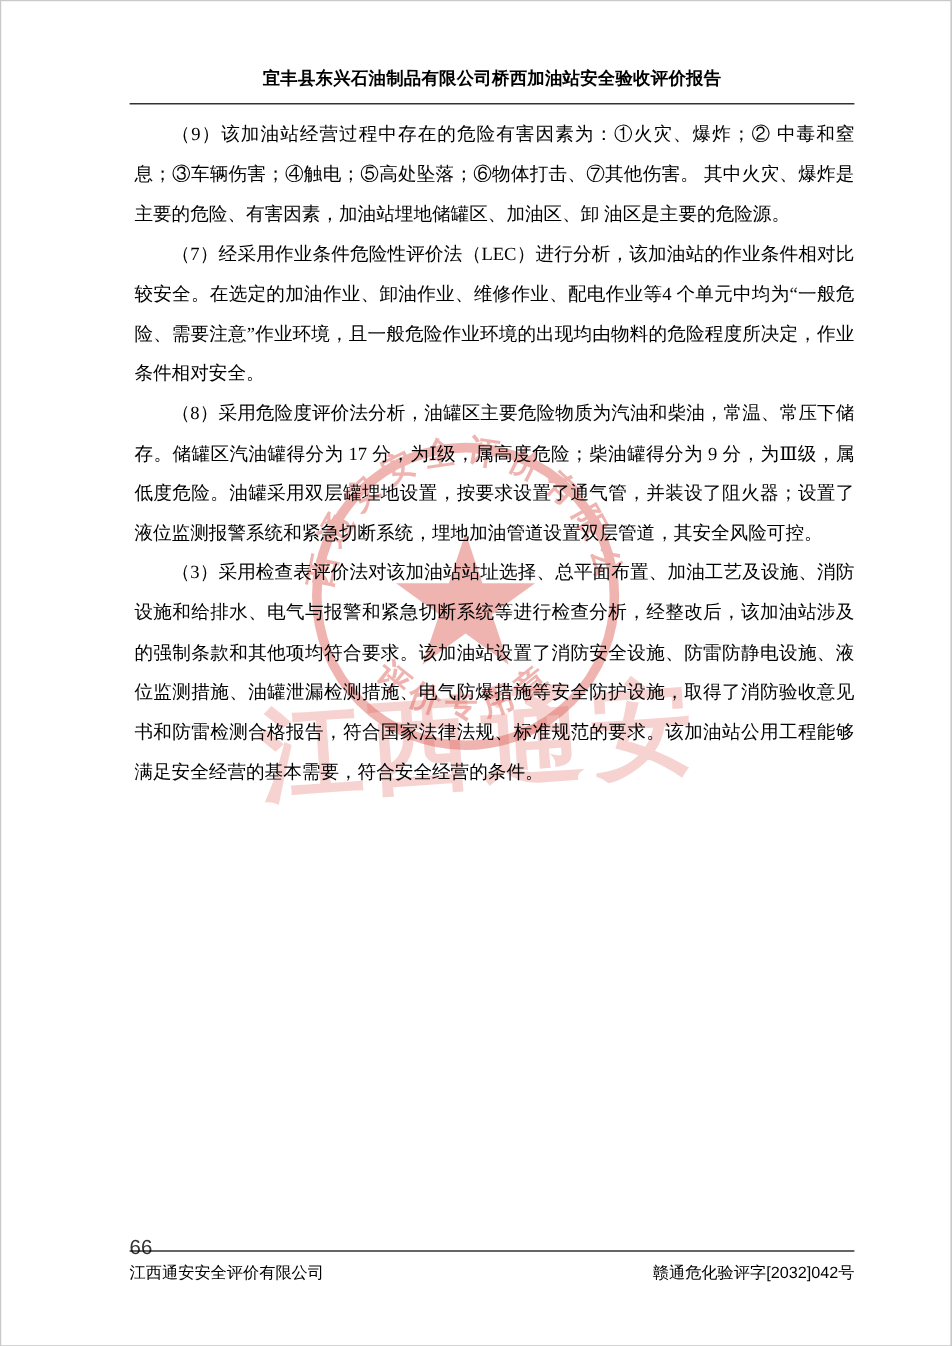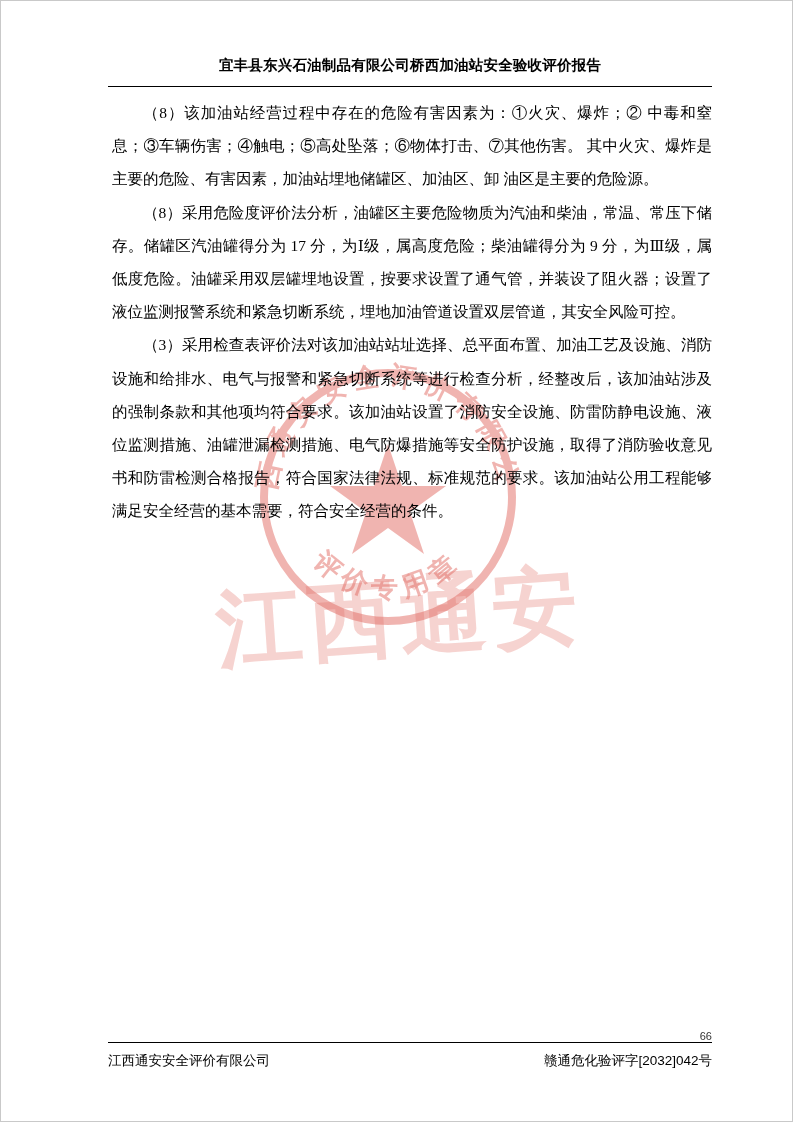--- a/index.html
+++ b/index.html
@@ -71,22 +71,22 @@
     align-items: center;
     font-size: 13.5px;
     color: #000;
     font-family: "Liberation Sans", "DejaVu Sans", sans-serif;
   }
   .page-number {
     position: absolute;
     left: 108px;
     top: 1030px;
     width: 604px;
-    text-align: right;
-    font-size: 11px;
+    text-align: left;
+    font-size: 17px;
     color: #333;
     font-family: "Liberation Sans", "DejaVu Sans", sans-serif;
   }
 
   
   .content {
     position: absolute;
     left: 112px;
     top: 96px;
     width: 600px;
@@ -160,21 +160,22 @@
         </text>
       </g>
 
       <polygon points="145,92 159,134 203,134 167,160 181,202 145,176 109,202 123,160 87,134 131,134" fill="#e26c64"></polygon>
     </svg>
   </div>
 
   <div class="wm wm-text">江西通安</div>
 
   <div class="content">
-    <p class="ind">（8）该加油站经营过程中存在的危险有害因素为：①火灾、爆炸；②  中毒和窒息；③车辆伤害；④触电；⑤高处坠落；⑥物体打击、⑦其他伤害。  其中火灾、爆炸是主要的危险、有害因素，加油站埋地储罐区、加油区、卸  油区是主要的危险源。</p>
+    <p class="ind">（9）该加油站经营过程中存在的危险有害因素为：①火灾、爆炸；②  中毒和窒息；③车辆伤害；④触电；⑤高处坠落；⑥物体打击、⑦其他伤害。  其中火灾、爆炸是主要的危险、有害因素，加油站埋地储罐区、加油区、卸  油区是主要的危险源。</p>
+    <p class="ind">（7）经采用作业条件危险性评价法（LEC）进行分析，该加油站的作业条件相对比较安全。在选定的加油作业、卸油作业、维修作业、配电作业等4 个单元中均为“一般危险、需要注意”作业环境，且一般危险作业环境的出现均由物料的危险程度所决定，作业条件相对安全。</p>
     <p class="ind">（8）采用危险度评价法分析，油罐区主要危险物质为汽油和柴油，常温、常压下储存。储罐区汽油罐得分为 17 分，为Ⅰ级，属高度危险；柴油罐得分为 9 分，为Ⅲ级，属低度危险。油罐采用双层罐埋地设置，按要求设置了通气管，并装设了阻火器；设置了液位监测报警系统和紧急切断系统，埋地加油管道设置双层管道，其安全风险可控。</p>
     <p class="ind">（3）采用检查表评价法对该加油站站址选择、总平面布置、加油工艺及设施、消防设施和给排水、电气与报警和紧急切断系统等进行检查分析，经整改后，该加油站涉及的强制条款和其他项均符合要求。该加油站设置了消防安全设施、防雷防静电设施、液位监测措施、油罐泄漏检测措施、电气防爆措施等安全防护设施，取得了消防验收意见书和防雷检测合格报告，符合国家法律法规、标准规范的要求。该加油站公用工程能够满足安全经营的基本需要，符合安全经营的条件。</p>
   </div>
 
   <div class="page-number">66</div>
   <div class="footer-rule"></div>
   <div class="footer">
     <span>江西通安安全评价有限公司</span>
     <span>赣通危化验评字[2032]042号</span>
   </div>

